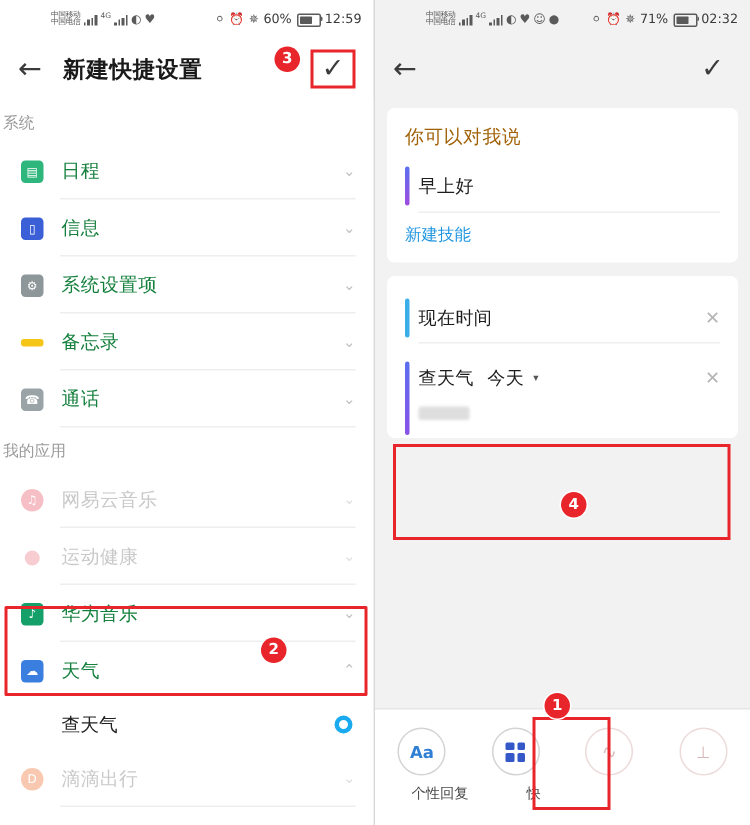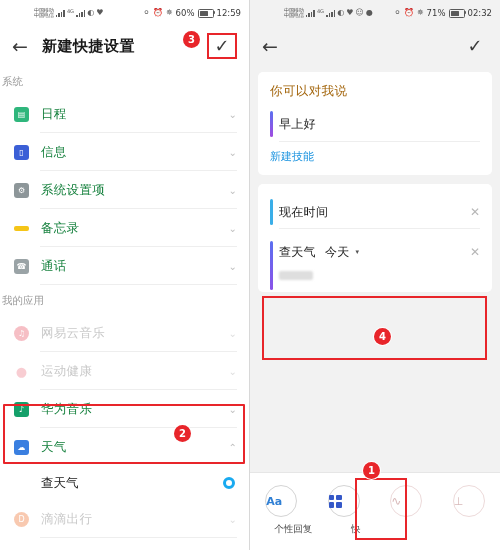--- a/index.html
+++ b/index.html
@@ -164,21 +164,21 @@
   .toolbar{
     position:absolute;left:0;right:0;bottom:0;height:78px;
     background:#fff;border-top:1px solid #e6e6e6;
     display:flex;align-items:flex-start;padding-top:12px;box-sizing:border-box;
   }
   .tool{
     flex:1;display:flex;flex-direction:column;align-items:center;gap:6px;
   }
   .tcircle{
     width:30px;height:30px;border-radius:50%;
-    border:1px solid #d4d4d4;display:flex;align-items:center;
+    border:1px solid #d4d4d4;display:flex;align-items:center;justify-content:center;
   }
   .aa{font-size:11px;color:#2f7fd4;font-weight:600;}
   .grid{width:13px;height:13px;display:grid;grid-template-columns:1fr 1fr;grid-template-rows:1fr 1fr;gap:2px;}
   .grid i{display:block;background:#3558c8;border-radius:1px;}
   .tlabel{font-size:9.5px;color:#4a4a4a;margin-left:24px;}
   .wave{font-size:12px;color:#d8b8b8;}
   .mic{font-size:11px;color:#d8b8b8;}
 
   
   .marker{

